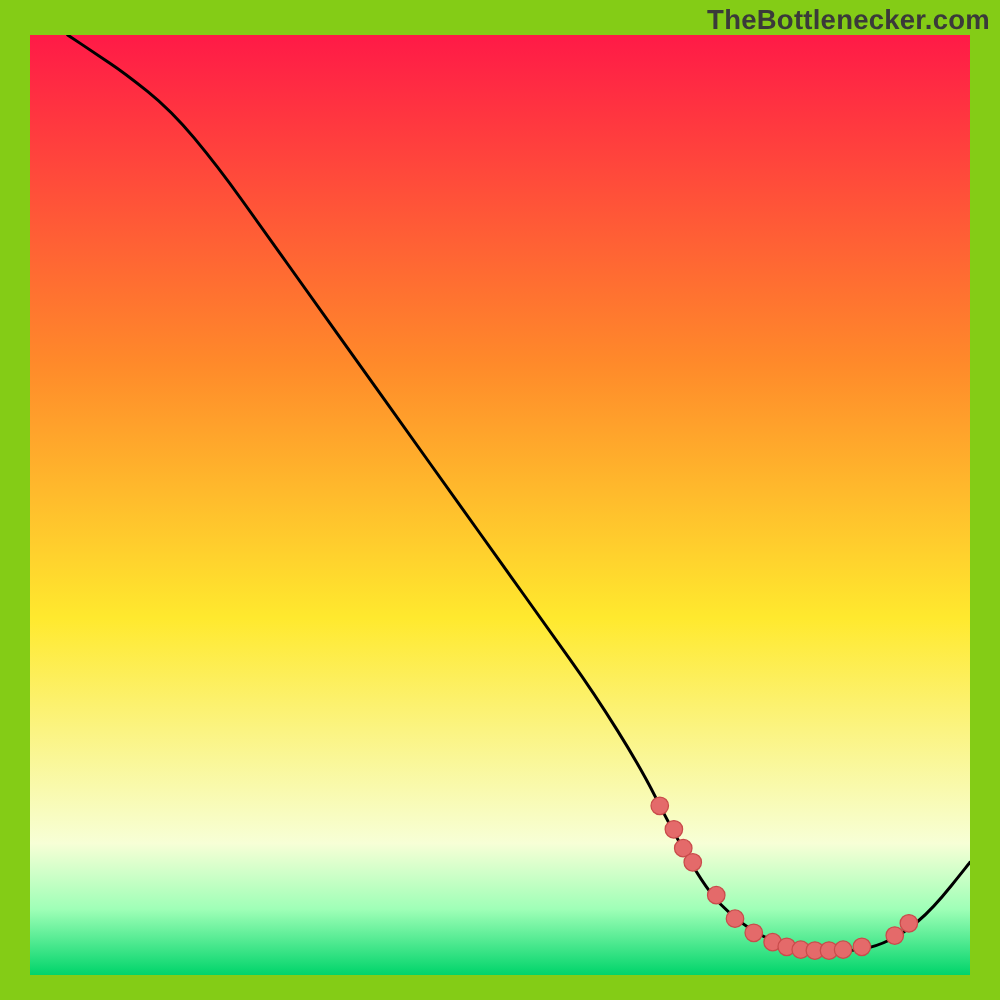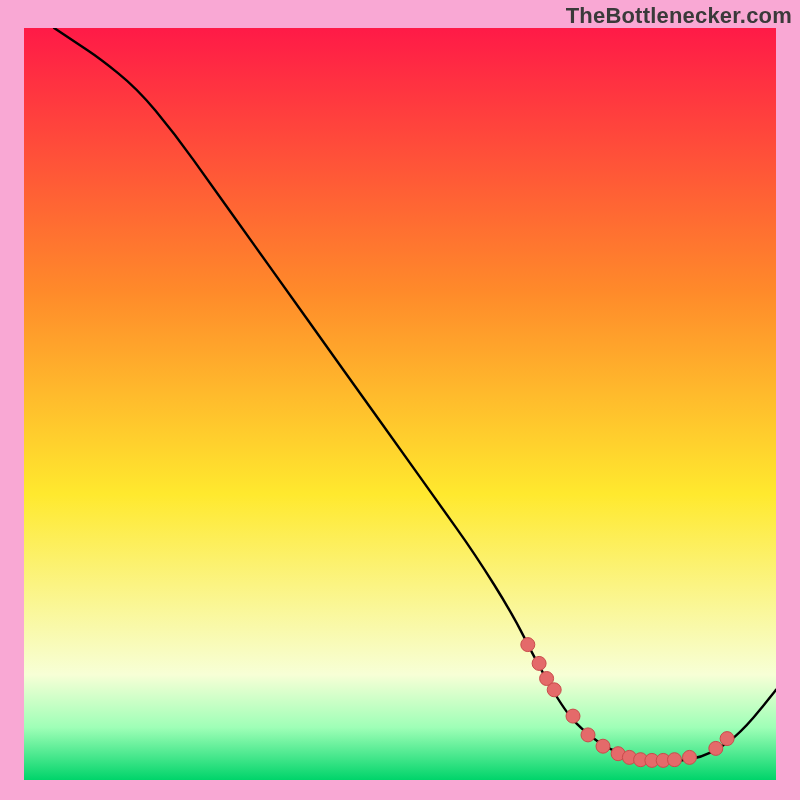--- a/index.html
+++ b/index.html
@@ -10,21 +10,21 @@
     background: #000;
     overflow: hidden;
     font-family: Arial, Helvetica, sans-serif;
   }
   .frame {
     position: absolute;
     top: 0;
     left: 0;
     width: 800px;
     height: 800px;
-    background: #f9a8d4;
+    background: #84cc16;
   }
   .watermark {
     position: absolute;
     top: 3px;
     right: 8px;
     color: #3a3a3a;
     font-size: 22px;
     font-weight: 600;
     letter-spacing: 0.2px;
     user-select: none;

